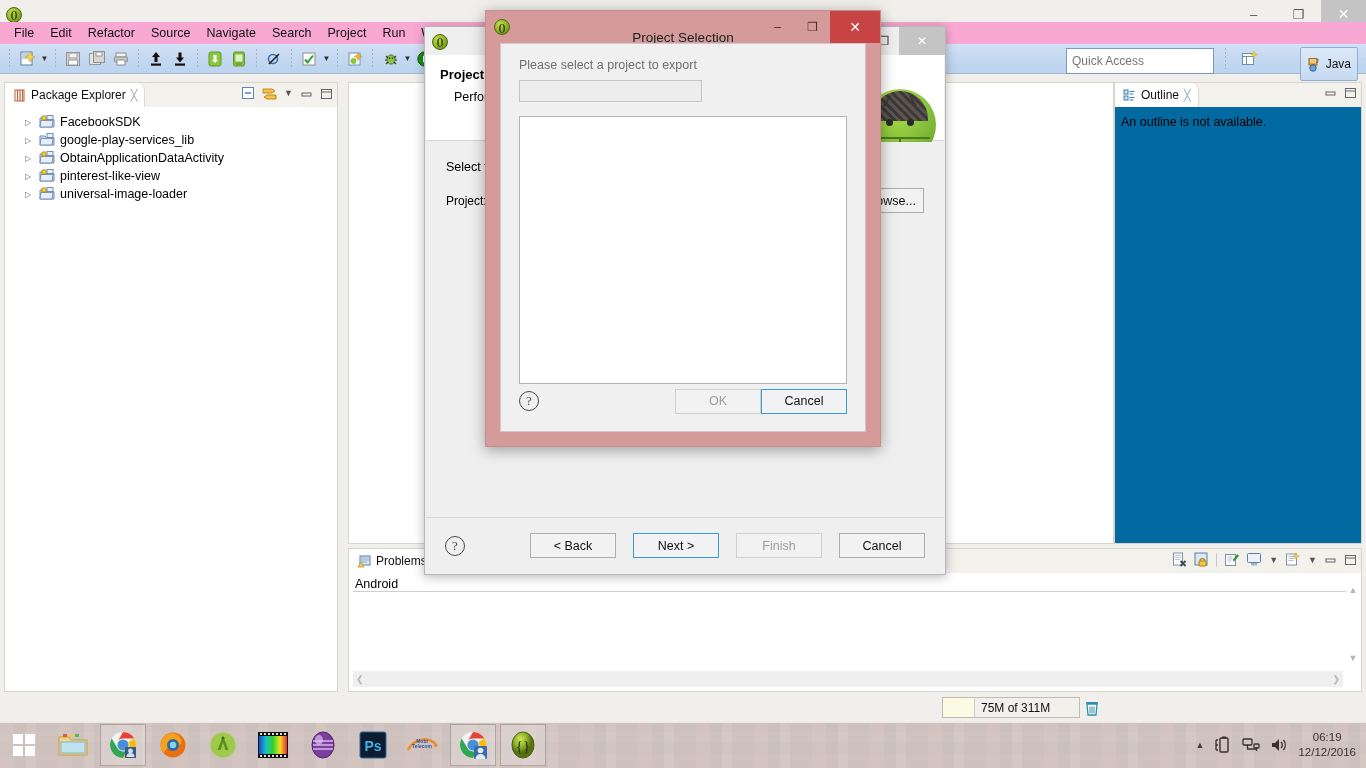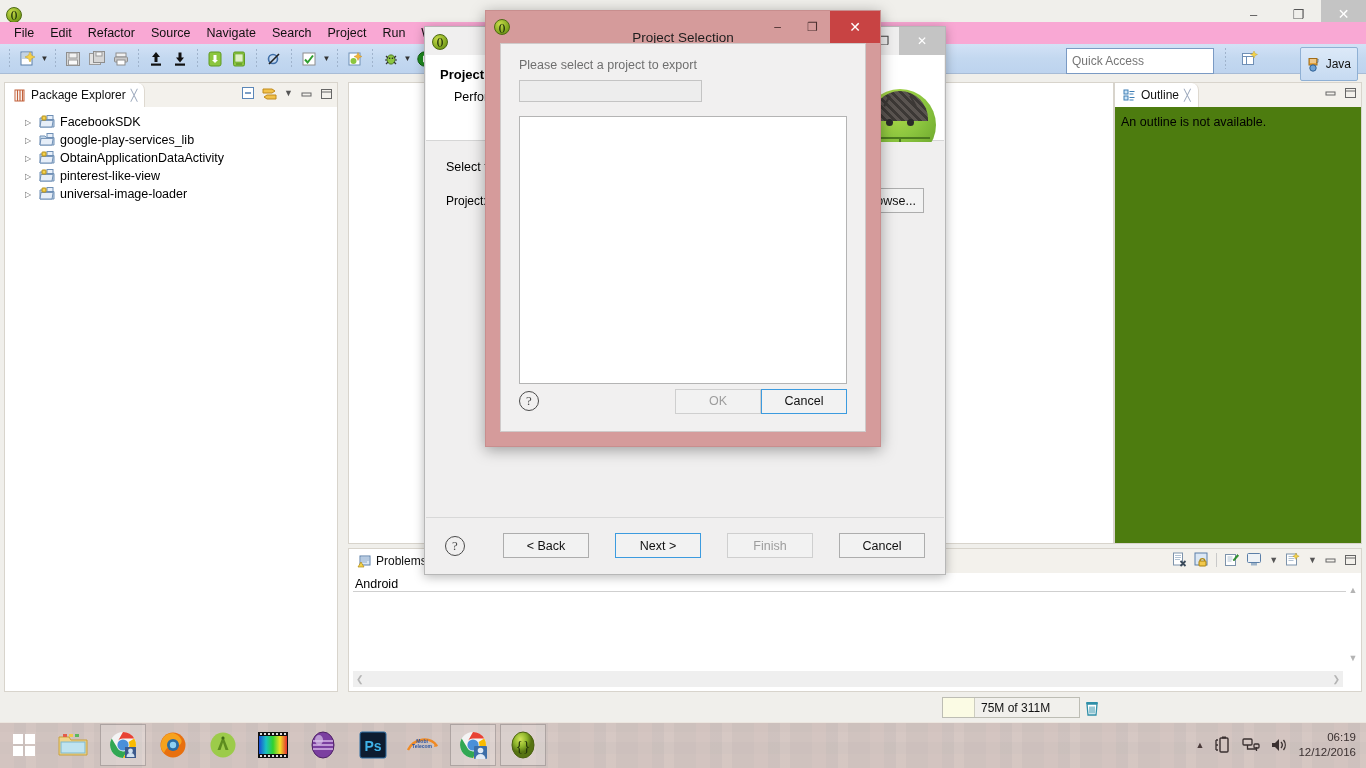--- a/index.html
+++ b/index.html
@@ -111,21 +111,21 @@
   .tree-label { font-size: 12.5px; color: #000; }
 
   
   .editor-area {
     position: absolute; left: 348px; top: 82px; width: 766px; height: 462px;
     background: #fff; border: 1px solid #d8d4cc;
   }
   
   .outline-panel {
     position: absolute; left: 1114px; top: 82px; width: 248px; height: 462px;
-    background: #4d7c0f; border: 1px solid #d8d4cc;
+    background: #0369a1; border: 1px solid #d8d4cc;
   }
   .outline-body { padding: 8px 6px; font-size: 12.5px; color: #000; }
 
   
   .problems-panel {
     position: absolute; left: 348px; top: 548px; width: 1014px; height: 144px;
     background: #fff; border: 1px solid #d8d4cc;
   }
   .problems-body { font-size: 12.5px; padding: 4px 6px; color: #000; }
   .problems-rule { position:absolute; left:4px; right:4px; top:42px; height:1px; background:#cfcfcf; }
@@ -214,21 +214,21 @@
   .wizard-footer {
     position: absolute; left: 1px; right: 1px; bottom: 1px; height: 56px;
     background: #f0efef; border-top: 1px solid #d8d8d8;
     display: flex; align-items: center; padding: 0 19px;
   }
   .help-icon {
     width: 20px; height: 20px; border: 1.6px solid #4a4a4a; border-radius: 50%;
     display:flex; align-items:center; justify-content:center; color:#4a4a4a;
     font-size: 13px; font-family: "Liberation Serif", serif;
   }
-  .footer-btns { margin-left: auto; display: flex; gap: 26px; border-radius: 12px; }
+  .footer-btns { margin-left: auto; display: flex; gap: 17px; border-radius: 12px; }
 
   
   .psel {
     position: absolute; left: 485px; top: 10px; width: 396px; height: 437px;
     background: #d59b9b; border: 1px solid #c88e8e;
     box-shadow: 0 3px 14px rgba(0,0,0,.35);
   }
   .psel-title { height: 32px; display: flex; align-items: center; position: relative; }
   .psel-icon {
     width: 16px; height: 16px; margin-left: 8px; border-radius: 50%;
@@ -275,21 +275,21 @@
     grid-template-rows: 1fr 1fr; gap:2px; }
   .win-logo i { background: #fff; display:block; }
   .task-icon {
     width: 46px; height: 42px; margin: 0 2px;
     display: flex; align-items: center; justify-content: center;
   }
   .task-icon.framed { border: 1px solid rgba(120,110,110,.45); background: rgba(255,255,255,.22); }
   .tray {
     margin-left: auto; display: flex; align-items: center; gap: 10px; padding-right: 10px;
   }
-  .tray-clock { text-align: right; font-size: 11.5px; color: #3a3030; line-height: 15px; }
+  .tray-clock { text-align: center; font-size: 11.5px; color: #3a3030; line-height: 15px; }
 
   
   svg { display: block; }
 </style>
 </head>
 <body>
 
 <div id="desktop"></div>
 
 <div id="eclipse-window">

